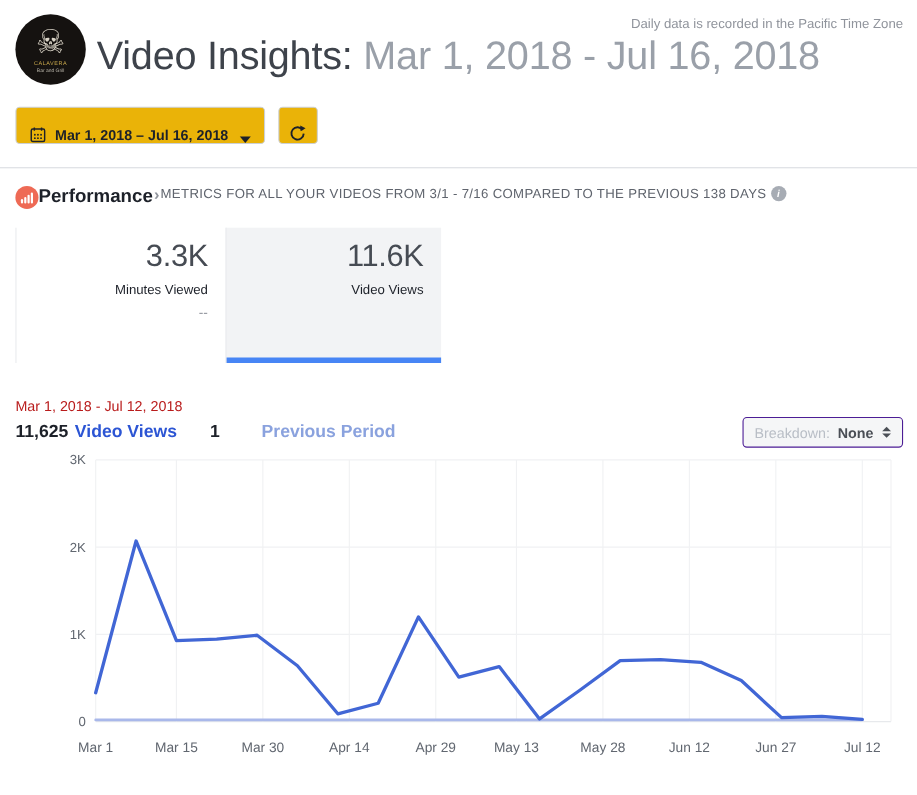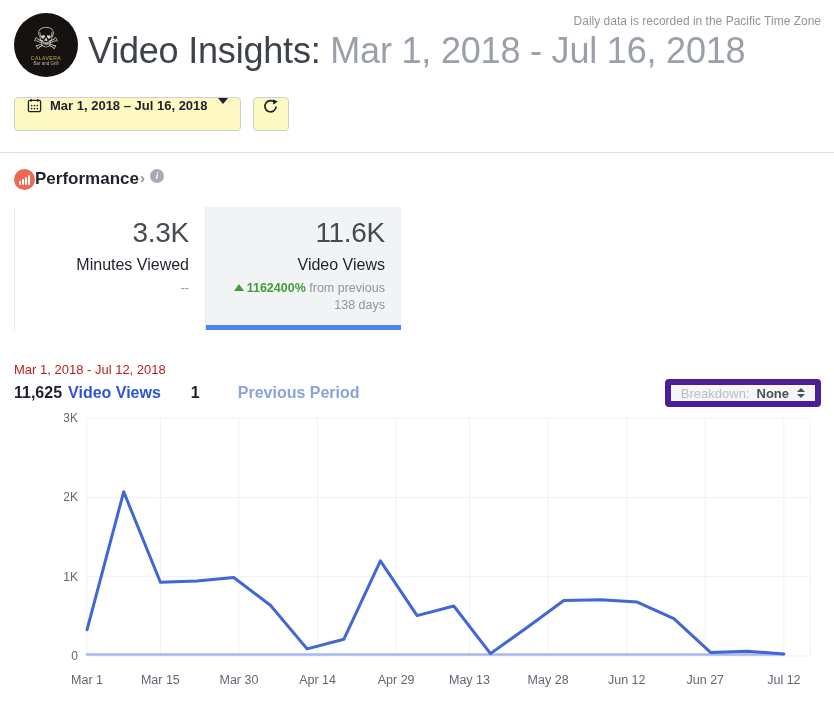--- a/index.html
+++ b/index.html
@@ -21,22 +21,22 @@
     position:absolute; left:88px; top:30px; font-size:36px; font-weight:500;
     color:#3e434b; white-space:nowrap; letter-spacing:-.2px;
   }
   .page-title .title-dates { color:#9aa0a9; font-weight:400; }
   .tz-note {
     position:absolute; right:13px; top:14px; font-size:12px; color:#90949c;padding-left:28px;
   }
   
   .toolbar { position:absolute; left:14px; top:97px; display:flex; gap:12px; }
   .btn {
-    height:34px; display:flex; align-items:flex-start; gap:8px; padding:0 12px;
-    background:#fef9c3; border:1px solid #ccd0d5; border-radius:4px;
+    height:34px; display:flex; align-items:flex-end; gap:8px; padding:0 12px;
+    background:#eab308; border:1px solid #ccd0d5; border-radius:4px;
     font-size:13px; font-weight:bold; color:#1d2129; cursor:pointer;
     font-family:"Liberation Sans", sans-serif;
   }
   .btn-refresh { width:36px; justify-content:center; padding:0; }
   .caret-down {
     width:0; height:0; border-left:5px solid transparent; border-right:5px solid transparent;
     border-top:6px solid #1d2129; margin-left:2px;
   }
   
   .divider { position:absolute; left:0; top:152px; width:834px; height:1px; background:#dadde1; }
@@ -59,42 +59,42 @@
     justify-content:center; margin-left:4px; cursor:pointer;
   }
   
   .cards { position:absolute; left:14px; top:207px; display:flex;text-align:right; }
   .card {
     width:191px; height:123px; padding:10px 16px 0; position:relative;
     border-left:1px solid #e9ebee; cursor:pointer; background:#fff;
   }
   .card.selected { background:#f2f3f5; width:196px; }
   .card-value { font-size:28px; color:#464b53; letter-spacing:-.3px; }
-  .card-label { font-size:16px; color:#1d2129; margin-top:7px; }
+  .card-label { font-size:12px; color:#1d2129; margin-top:7px; }
   .card-change { font-size:12.5px; color:#90949c; margin-top:6px; line-height:17px; }
   .up-arrow {
     display:inline-block; width:0; height:0; border-left:5px solid transparent;
     border-right:5px solid transparent; border-bottom:7px solid #3f9e38;
     margin-right:3px; position:relative; top:-1px;
   }
   .pct { color:#3f9e38; font-weight:bold; }
   .sel-bar { position:absolute; left:0; right:0; bottom:0; height:5px; background:#4785f5; }
   
   .chart-range { position:absolute; left:14px; top:362px; font-size:13px; color:#b91c1c; }
   .legend-row {
     position:absolute; left:14px; top:378px; right:13px; height:30px;
     display:flex; align-items:center;
   }
   .total-num { font-size:16px; font-weight:bold; color:#1d2129; }
   .metric-name { font-size:16px; font-weight:bold; color:#2c55d4; margin-left:6px; cursor:pointer; }
   .prev-num { font-size:16px; font-weight:bold; color:#1d2129; margin-left:30px; }
   .prev-name { font-size:16px; font-weight:bold; color:#8aa2de; margin-left:6px; cursor:pointer;padding-left:32px; }
   .breakdown {
     margin-left:auto; height:28px; display:flex; align-items:center; gap:7px;
-    background:#f5f6f7; border:6px solid #4c1d95; border-radius:4px; padding:0 10px;
+    background:#f5f6f7; border:1px solid #4c1d95; border-radius:4px; padding:0 10px;
     font-size:13px; cursor:pointer;
   }
   .breakdown .bd-label { color:#b9bec6; }
   .breakdown .bd-value { color:#4b4f56; font-weight:bold; }
   .sort-icon { display:flex; flex-direction:column; gap:2px; margin-left:1px; }
   .sort-icon b { width:0; height:0; border-left:4px solid transparent; border-right:4px solid transparent; display:block; }
   .sort-icon .up  { border-bottom:4px solid #4b4f56; }
   .sort-icon .dn  { border-top:4px solid #4b4f56; }
   
   .chart-wrap { position:absolute; left:0; top:412px; width:834px; height:300px; }
@@ -145,34 +145,33 @@
 
 <div class="perf-row">
   <span class="perf-icon">
     <i style="height:4px"></i>
       <i style="height:6px"></i>
       <i style="height:8px"></i>
       <i style="height:10px"></i>
   </span>
   <span class="perf-title">Performance</span>
   <span class="chev">›</span>
+  <span class="perf-sub">METRICS FOR ALL YOUR VIDEOS FROM 3/1 - 7/16 COMPARED TO THE PREVIOUS 138 DAYS</span>
   <span class="info-icon">i</span>
 </div>
 
 <div class="cards">
   <div class="card">
     <div class="card-value">3.3K</div>
     <div class="card-label">Minutes Viewed</div>
     <div class="card-change">--</div>
   </div>
   <div class="card selected">
     <div class="card-value">11.6K</div>
     <div class="card-label">Video Views</div>
-    <div class="card-change"><span class="up-arrow"></span><span class="pct">1162400%</span>
-        <span>from previous 138 days</span></div>
     <div class="sel-bar"></div>
   </div>
 </div>
 
 <div class="chart-range">Mar 1, 2018 - Jul 12, 2018</div>
 
 <div class="legend-row">
   <span class="total-num">11,625</span>
   <span class="metric-name">Video Views</span>
   <span class="prev-num">1</span>

